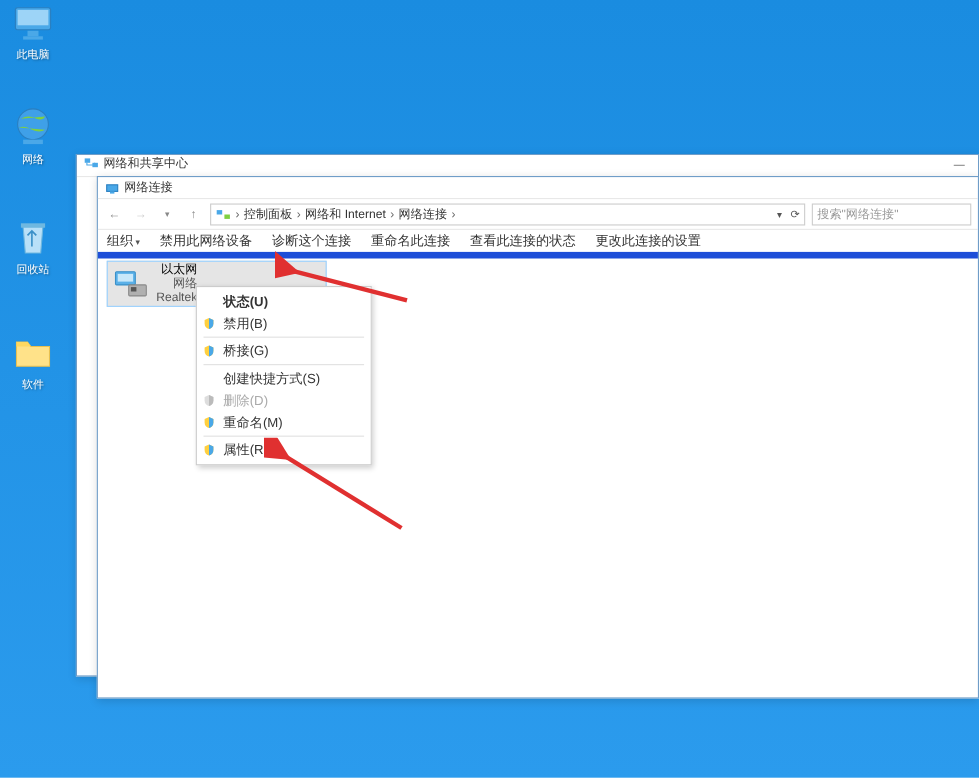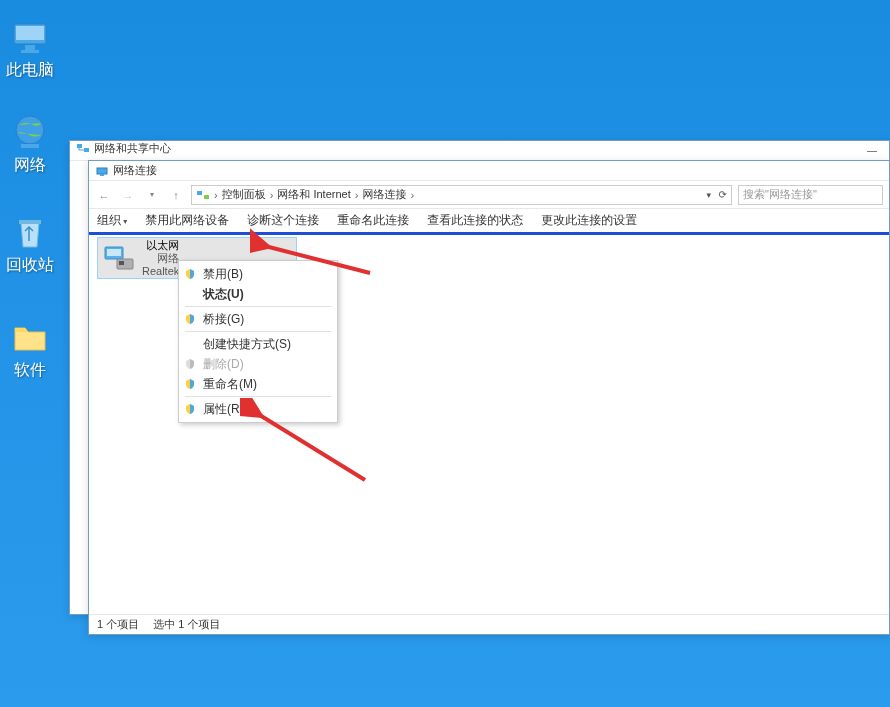--- a/index.html
+++ b/index.html
@@ -1,20 +1,20 @@
 <!DOCTYPE html>
 <html><head>
 <meta charset="utf-8">
 <style>
 * { margin: 0; padding: 0; box-sizing: border-box; font-family: "Microsoft YaHei", "Segoe UI", sans-serif; }
 body { width: 890px; height: 707px; background: linear-gradient(180deg, #1a8ce0 0%, #2b9bed 100%); overflow: hidden; position: relative; }
 
 
 .desktop { position: absolute; top: 0; left: 0; }
-.desktop-icon { width: 60px; text-align: center; color: #fff; font-size: 16px; position: absolute; cursor: pointer; margin-top: 17px; }
+.desktop-icon { width: 60px; text-align: center; color: #fff; font-size: 10px; position: absolute; cursor: pointer; }
 .desktop-icon .ico { width: 40px; height: 40px; margin: 0 auto 3px; display: flex; align-items: center; justify-content: center; }
 .desktop-icon span { text-shadow: 1px 1px 2px rgba(0,0,0,.4); display: block; }
 
 
 .win-parent { position: absolute; left: 69px; top: 140px; width: 821px; height: 475px; background: #fff; border: 1px solid #6f9dc8; box-shadow: 0 2px 8px rgba(0,0,0,.15); }
 .win-parent .titlebar { height: 20px; background: #fff; border-bottom: 1px solid #e8e8e8; display: flex; padding: 0 6px; font-size: 11px; color: #333; }
 .win-parent .tb-icon { width: 14px; height: 14px; margin-right: 4px; }
 .win-parent .winctrl { margin-left: auto; display: flex; }
 .win-parent .winctrl div { width: 22px; height: 18px; display: flex; align-items: center; justify-content: center; color: #555; font-size: 10px; }
 
@@ -27,21 +27,21 @@
 .navrow { height: 28px; display: flex; align-items: center; padding: 0 6px; gap: 6px; border-bottom: 1px solid #e8e8e8; }
 .navbtn { width: 18px; height: 18px; color: #888; font-size: 11px; display: flex; align-items: center; justify-content: center; }
 .breadcrumb { flex: 1; border: 1px solid #ccc; height: 20px; display: flex; align-items: center; padding: 0 4px; font-size: 11px; color: #333; gap: 2px; }
 .breadcrumb .bc-ico { width: 14px; height: 14px; display: flex; align-items: center; justify-content: center; }
 .breadcrumb .sep { color: #666; margin: 0 2px; }
 .bc-drop { color: #555; font-size: 9px; margin-left: auto; }
 .bc-refresh { width: 14px; color: #555; font-size: 10px; }
 .searchbox { width: 145px; border: 1px solid #ccc; height: 20px; padding: 0 4px; font-size: 11px; color: #999; display: flex; align-items: center; }
 
 
-.cmdbar { height: 26px; display: flex; align-items: center; padding: 0 8px; gap: 18px; font-size: 12px; color: #333; border-bottom: 3px solid #1d4ed8; }
+.cmdbar { height: 26px; display: flex; align-items: center; padding: 0 8px; gap: 18px; font-size: 12px; color: #333; border-bottom: 6px solid #1d4ed8; }
 .cmdbar .cmd { cursor: pointer; }
 .cmdbar .cmd.drop::after { content: " ▾"; font-size: 8px; color: #555; }
 
 
 .content { position: relative; height: 380px; padding: 6px; }
 .conn-item { position: absolute; left: 8px; top: 2px; width: 200px; height: 42px; background: #e5e5e5; border: 1px solid #99d1ff; display: flex; align-items: center; padding: 2px 4px; gap: 4px; cursor: pointer; }
 .conn-ico { width: 36px; height: 36px; display: flex; align-items: center; justify-content: center; }
 .conn-txt { font-size: 11px; line-height: 13px; }
 .conn-txt .l1 { color: #000; }
 .conn-txt .l2 { color: #555; }
@@ -183,39 +183,35 @@
           </svg>
       </div>
       <div class="conn-txt">
         <div class="l1">以太网</div>
         <div class="l2">网络</div>
         <div class="l3">Realtek</div>
       </div>
     </div>
   </div>
 
-  <div class="statusbar">
-    <span>1 个项目</span>
-    <span>选中 1 个项目</span>
-  </div>
 </div>
 
 <div class="ctxmenu">
-  <div class="row">
-    <div class="shield">
-        <svg width="12" height="12" viewBox="0 0 12 12">
-          <path d="M6 1 L10 3 L10 6 Q10 10 6 11 Q2 10 2 6 L2 3 Z" fill="#ffd040"></path>
-          <path d="M6 1 L10 3 L10 6 Q10 10 6 11 L6 1 Z" fill="#4aa8e8"></path>
-        </svg>
-      </div>
-    <span class="lbl">禁用(B)</span>
-  </div>
   <div class="row bold">
     <div class="shield"></div>
     <span class="lbl">状态(U)</span>
+  </div>
+  <div class="row">
+    <div class="shield">
+        <svg width="12" height="12" viewBox="0 0 12 12">
+          <path d="M6 1 L10 3 L10 6 Q10 10 6 11 Q2 10 2 6 L2 3 Z" fill="#ffd040"></path>
+          <path d="M6 1 L10 3 L10 6 Q10 10 6 11 L6 1 Z" fill="#4aa8e8"></path>
+        </svg>
+      </div>
+    <span class="lbl">禁用(B)</span>
   </div>
   <div class="sep"></div>
   <div class="row">
     <div class="shield">
         <svg width="12" height="12" viewBox="0 0 12 12">
           <path d="M6 1 L10 3 L10 6 Q10 10 6 11 Q2 10 2 6 L2 3 Z" fill="#ffd040"></path>
           <path d="M6 1 L10 3 L10 6 Q10 10 6 11 L6 1 Z" fill="#4aa8e8"></path>
         </svg>
       </div>
     <span class="lbl">桥接(G)</span>

